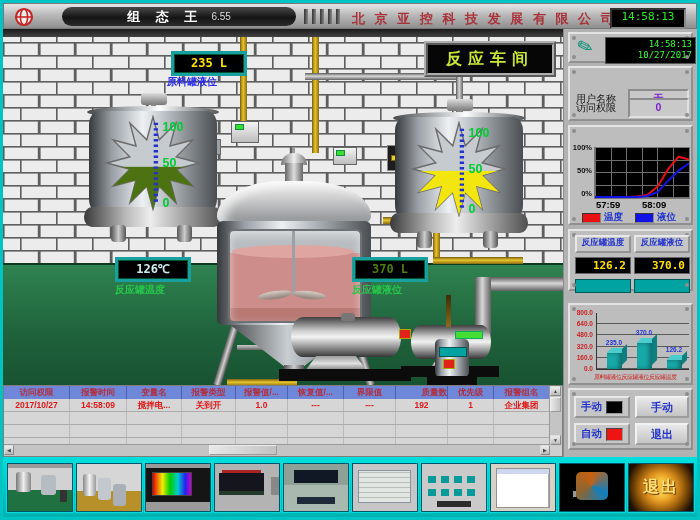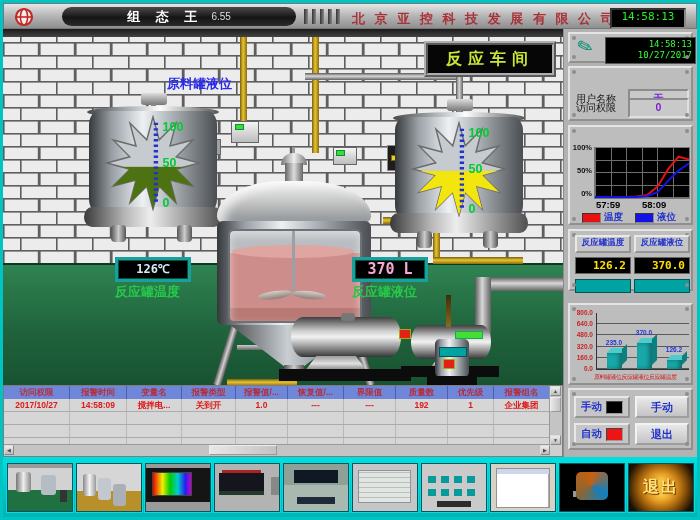--- a/index.html
+++ b/index.html
@@ -71,21 +71,21 @@
     background:linear-gradient(180deg,#9b9b9b,#e0e0e0 50%,#777);}
   .pump-base{position:absolute;background:#0c0c0c;}
   .ind-green{background:#43df35;border:1px solid #1a5;}
   .ind-red{background:#e22218;border:1px solid #aa0;}
 
   .inst{position:absolute;background:linear-gradient(180deg,#f4f4f4,#bdbdbd);border:1px solid #666;}
   .led{position:absolute;width:7px;height:4px;background:#35e030;border:1px solid #184;}
 
   .plate{position:absolute;background:#000;border:3px solid #18a0a0;box-shadow:inset 0 0 0 1px #053;
     font-family:"DejaVu Sans Mono",monospace;font-weight:bold;text-align:center;}
-  .scene-label{position:absolute;font-weight:bold;font-size:13px;white-space:nowrap;}
+  .scene-label{position:absolute;font-weight:bold;font-size:10px;white-space:nowrap;}
   .workshop{position:absolute;left:421px;top:12px;width:132px;height:36px;background:#060606;border:4px ridge #aeaeae;
     color:#c9e636;font-size:16px;font-weight:bold;letter-spacing:6px;display:flex;align-items:center;justify-content:center;box-sizing:border-box;}
 
   
   .alarm{position:absolute;left:3px;top:385px;width:560px;height:72px;background:#cfcfcf;border:1px solid #7d7d7d;box-sizing:border-box;}
   #alarm-head{position:absolute;left:0;top:0;height:13px;display:flex;background:#6f87d8;width:546px;}
   .th{box-sizing:border-box;border-right:1px solid #4a5fae;font-size:8.5px;color:#b23040;font-weight:bold;
     text-align:center;line-height:13px;overflow:hidden;white-space:nowrap;}
   #alarm-body{position:absolute;left:0;top:13px;width:546px;}
   .tr{display:flex;height:12px;background:#d6d6d6;border-bottom:1px solid #ababab;}
@@ -320,41 +320,42 @@
     <div class="px ind-green" style="left:452px;top:302px;width:26px;height:6px"></div>
     <div class="px ind-red" style="left:452px;top:318px;width:12px;height:8px"></div>
     <div class="pump-stand" style="left:428px;top:329px;width:38px;height:9px"></div>
     <div class="pump-base" style="left:398px;top:337px;width:98px;height:11px"></div>
 
     <div class="px metal-v" style="left:432px;top:310px;width:34px;height:38px;border-radius:5px"></div>
     <div class="px" style="left:436px;top:318px;width:26px;height:8px;background:#00a2a2;border:1px solid #055"></div>
     <div class="px ind-red" style="left:440px;top:330px;width:10px;height:8px"></div>
     <div class="pump-base" style="left:424px;top:347px;width:50px;height:11px"></div>
 
+    <div class="plate" style="left:168px;top:22px;width:70px;height:19px;color:#ffe000;font-size:12px;line-height:19px">235 L</div>
     <div class="scene-label" style="left:164px;top:46px;color:#2a2aee">原料罐液位</div>
 
     <div class="workshop">反应车间</div>
 
     <div class="plate" style="left:112px;top:228px;width:70px;height:19px;color:#cfeef2;font-size:12px;line-height:19px">126℃</div>
     <div class="scene-label" style="left:112px;top:254px;color:#27c84a">反应罐温度</div>
 
-    <div class="plate" style="left:349px;top:228px;width:70px;height:19px;color:#f9a8d4;font-size:15px;line-height:19px">370 L</div>
+    <div class="plate" style="left:349px;top:228px;width:70px;height:19px;color:#4d7c0f;font-size:12px;line-height:19px">370 L</div>
     <div class="scene-label" style="left:349px;top:254px;color:#27c84a">反应罐液位</div>
   </div>
 
   <div class="alarm">
     <div id="alarm-head">
         <div class="th" style="width: 66px;">访问权限</div>
         <div class="th" style="width: 57px;">报警时间</div>
         <div class="th" style="width: 55px;">变量名</div>
         <div class="th" style="width: 54px;">报警类型</div>
         <div class="th" style="width: 52px;">报警值/...</div>
         <div class="th" style="width: 56px;">恢复值/...</div>
         <div class="th" style="width: 52px;">界限值</div>
-        <div class="th" style="width: 52px;">质量数</div>
+        <div class="th" style="width: 52px; text-align: right;">质量数</div>
         <div class="th" style="width: 46px;">优先级</div>
         <div class="th" style="width: 56px;">报警组名</div>
       </div>
     <div id="alarm-body">
         <div class="tr">
           <div class="td" style="width: 66px;">2017/10/27</div>
           <div class="td" style="width: 57px;">14:58:09</div>
           <div class="td" style="width: 55px;">搅拌电...</div>
           <div class="td" style="width: 54px;">关到开</div>
           <div class="td" style="width: 52px;">1.0</div>

